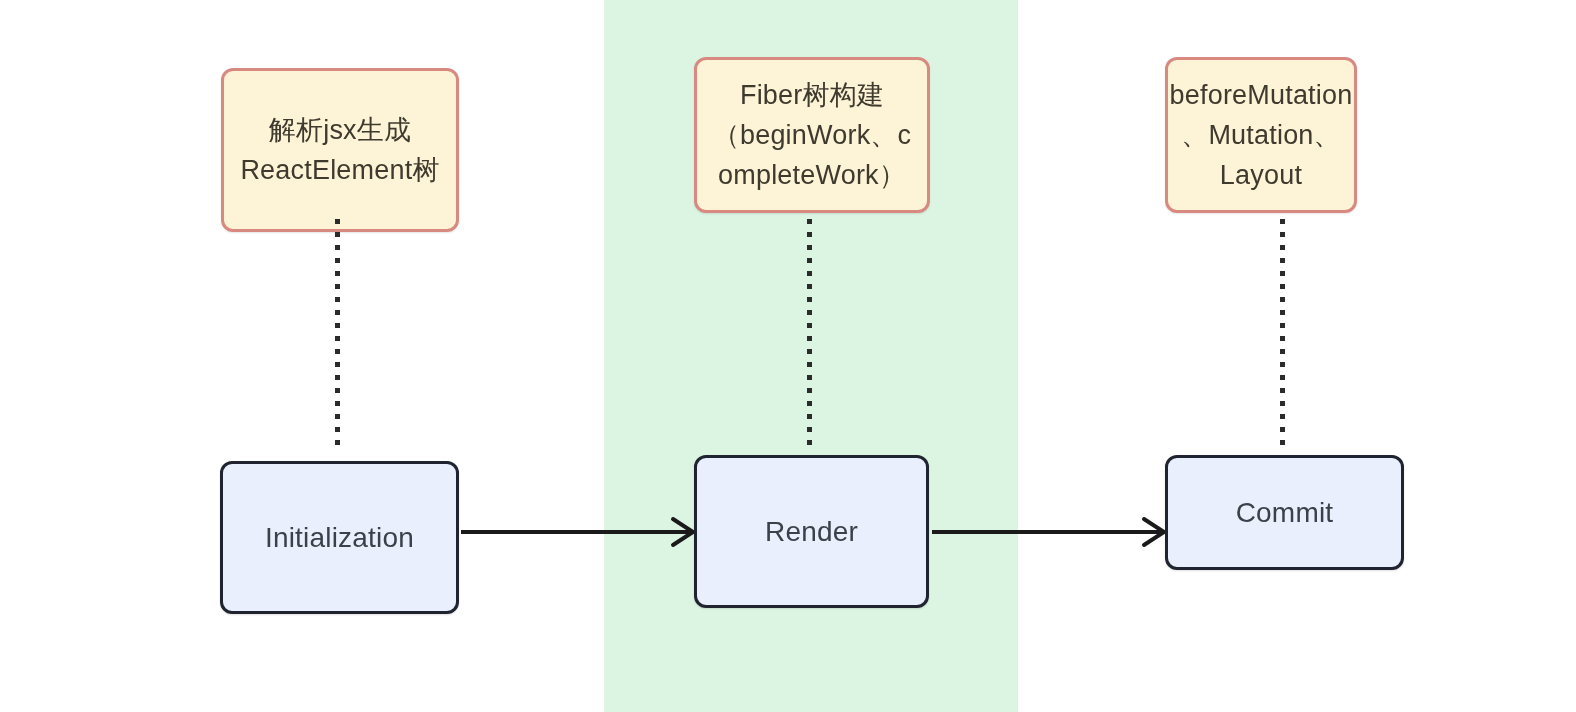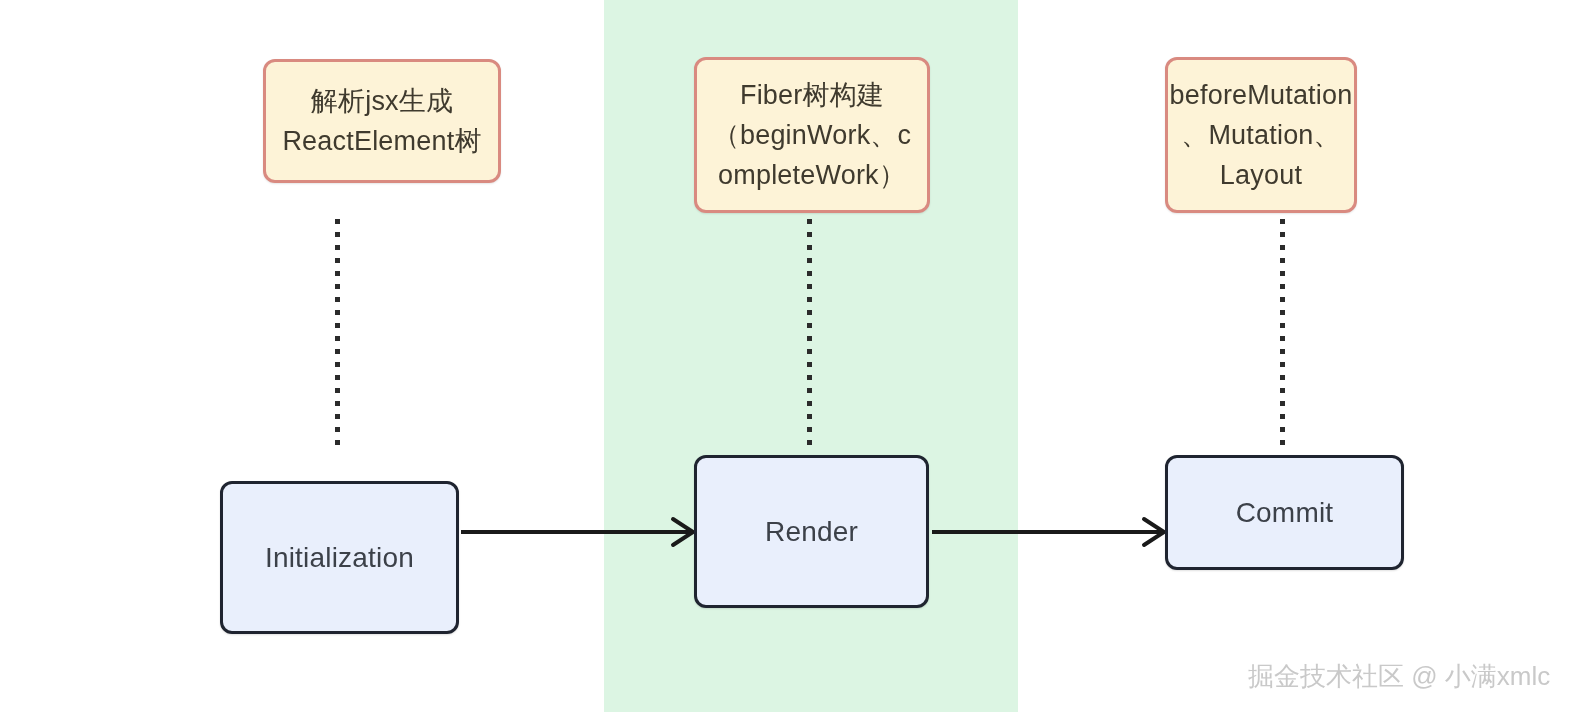--- a/index.html
+++ b/index.html
@@ -102,21 +102,21 @@
   }
 </style>
 </head>
 <body>
 
 <div id="canvas" style="width: 1576px; height: 712px; background: rgb(255, 255, 255);">
 
   <div class="highlight-band" style="left: 604px; width: 414px; background: rgb(220, 245, 227);"></div>
 
   <div id="detail-layer">
-      <div class="node detail" style="left: 221px; top: 59px; width: 238px; height: 124px; margin-left: 42px;">
+      <div class="node detail" style="left: 221px; top: 68px; width: 238px; height: 164px;">
         <span class="node-label">解析jsx生成
 ReactElement树</span>
       </div>
       <div class="node detail" style="left: 694px; top: 57px; width: 236px; height: 156px;">
         <span class="node-label">Fiber树构建
 （beginWork、c
 ompleteWork）</span>
       </div>
       <div class="node detail" style="left: 1165px; top: 57px; width: 192px; height: 156px;">
         <span class="node-label">beforeMutation
@@ -137,26 +137,25 @@
         </svg>
       </div>
       <div class="arrow" style="left: 932px; top: 517px; width: 232px;">
         <svg width="232" height="30" viewBox="0 0 232 30">
           <line x1="0" y1="15" x2="229" y2="15" stroke="#1a1a1a" stroke-width="4" stroke-linecap="butt"></line>
           <polyline points="212,2 232,15 212,28" fill="none" stroke="#1a1a1a" stroke-width="4" stroke-linecap="round" stroke-linejoin="miter"></polyline>
         </svg>
       </div>
     </div>
   <div id="phase-layer">
-      <div class="node phase" style="left: 220px; top: 481px; width: 239px; height: 153px;">
+      <div class="node phase" style="left: 220px; top: 461px; width: 239px; height: 153px;">
         <span class="node-label">Initialization</span>
       </div>
       <div class="node phase" style="left: 694px; top: 455px; width: 235px; height: 153px;">
         <span class="node-label">Render</span>
       </div>
       <div class="node phase" style="left: 1165px; top: 455px; width: 239px; height: 115px;">
         <span class="node-label">Commit</span>
       </div>
     </div>
 
-  <div class="watermark" style="left: 1248px; top: 660px; color: rgb(201, 201, 201);">掘金技术社区 @ 小满xmlc</div>
 
 </div>
 
 </body></html>

